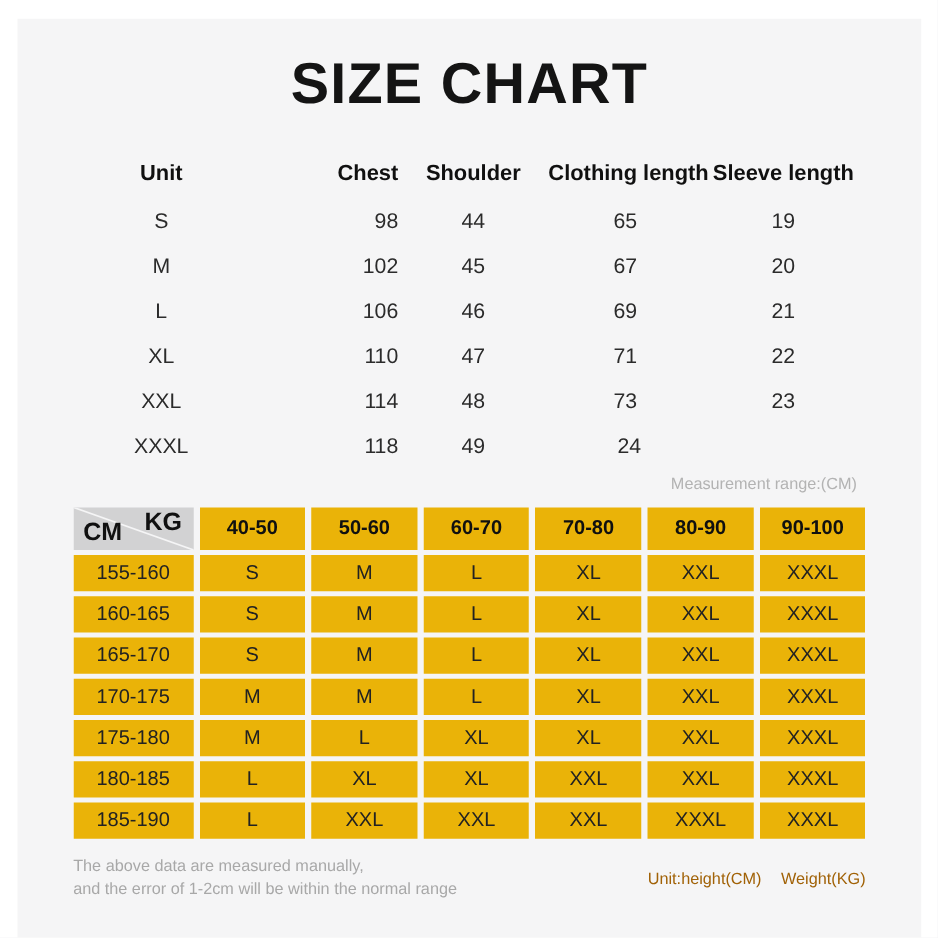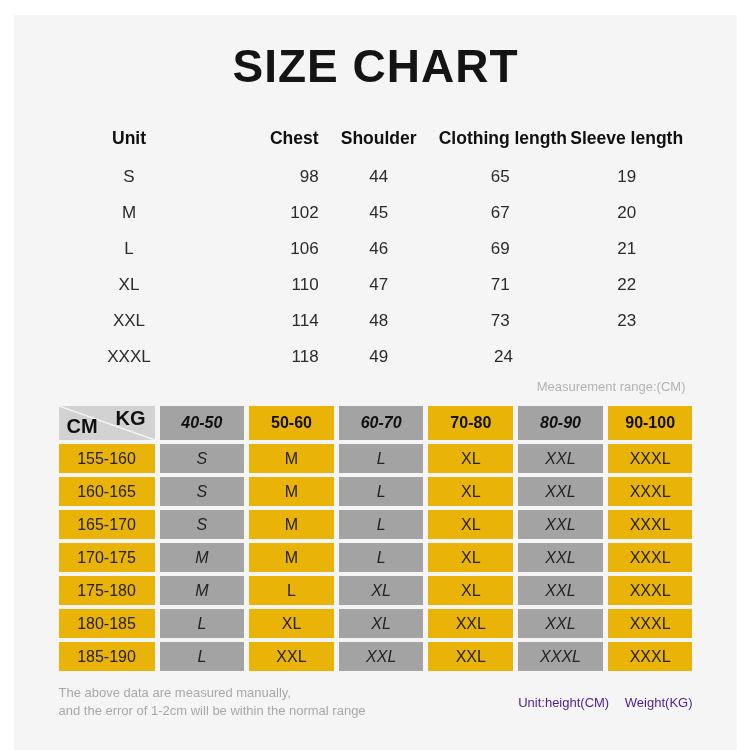--- a/index.html
+++ b/index.html
@@ -46,35 +46,35 @@
     grid-template-columns:96px repeat(6, 1fr);
     grid-template-rows:34px repeat(7, 29px);
     gap:4px 5px;
   }
   .ft-cell {
     display:flex; align-items:center; justify-content:center;
     font-size:16px; color:#222222; white-space:nowrap;
   }
   .ft-cell.hdr { font-weight:bold; font-size:16px; color:#101010; }
   .dark  { background:#eab308; }
-  .light { background:#a3a3a3;font-style:italic; }
+  .light { background:#eab308; }
   .corner {
     position:relative; background:#d2d2d3;
     font-weight:bold; font-size:20px; color:#101010;
   }
   .corner svg { position:absolute; left:0; top:0; width:100%; height:100%; }
   .corner .kg { position:absolute; top:1px; right:9px; }
   .corner .cm { position:absolute; bottom:2px; left:8px; }
   
   .footer {
     width:634px; margin:13px auto 0;
     display:flex; justify-content:space-between; align-items:center;
   }
   .disclaimer { font-size:13px; line-height:18px; color:#a8a8a8; }
-  .units { font-size:13px; color:#4c1d95; white-space:nowrap; padding-top:1px; }
+  .units { font-size:13px; color:#a16207; white-space:nowrap; padding-top:1px; }
   .units span + span { margin-left:12px; }
 </style>
 </head>
 <body>
 
 <div class="panel">
 
   <div class="title">SIZE CHART</div>
 
   <div class="size-table">

